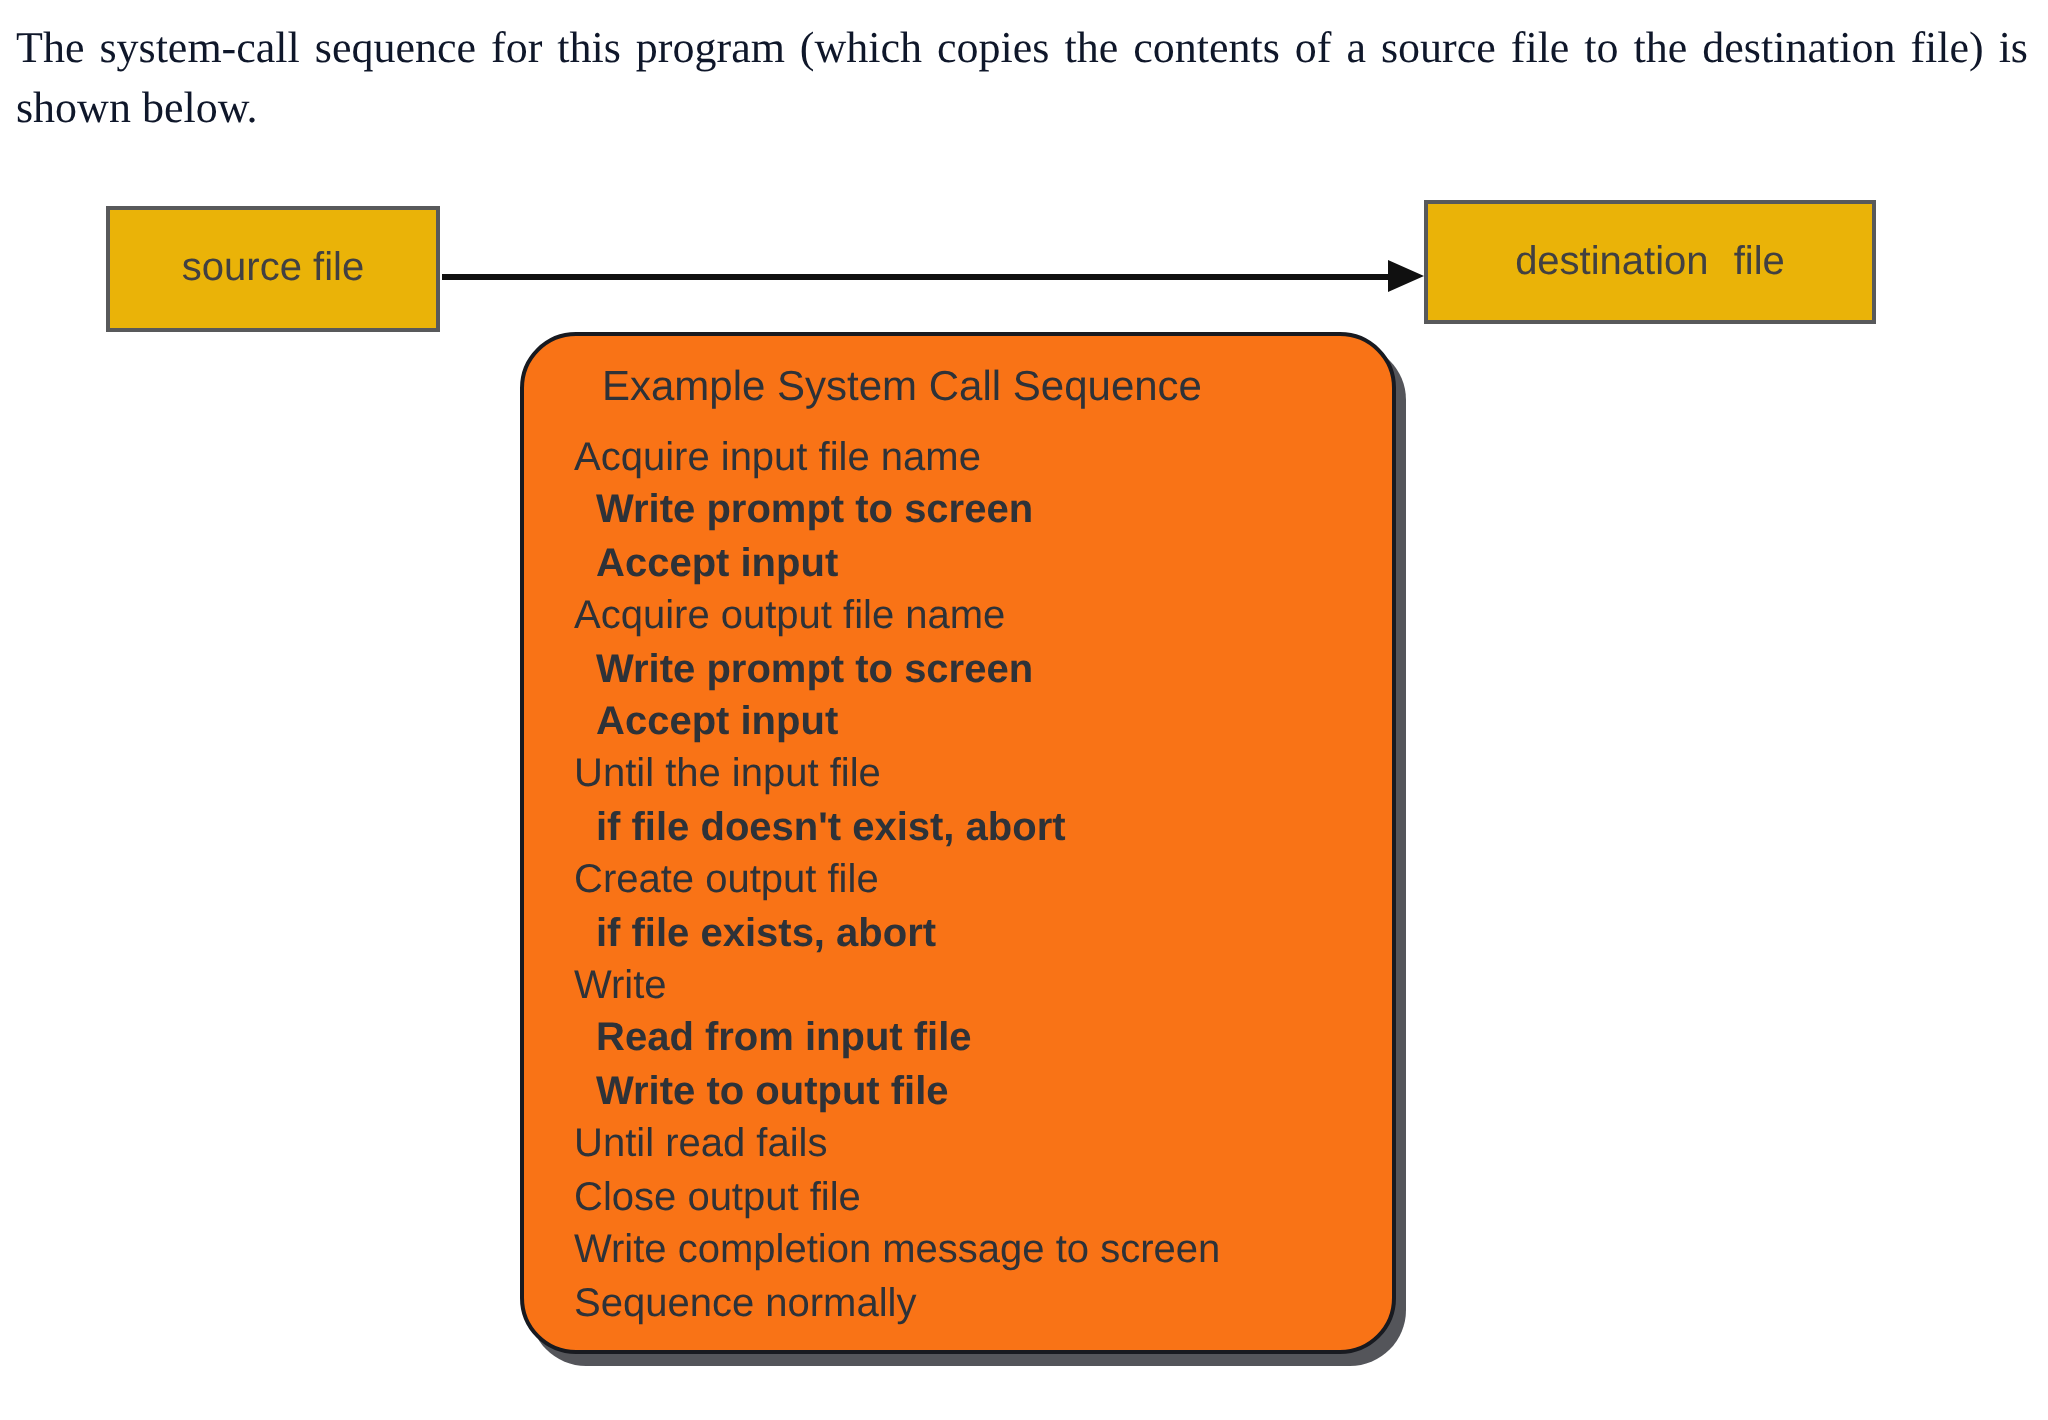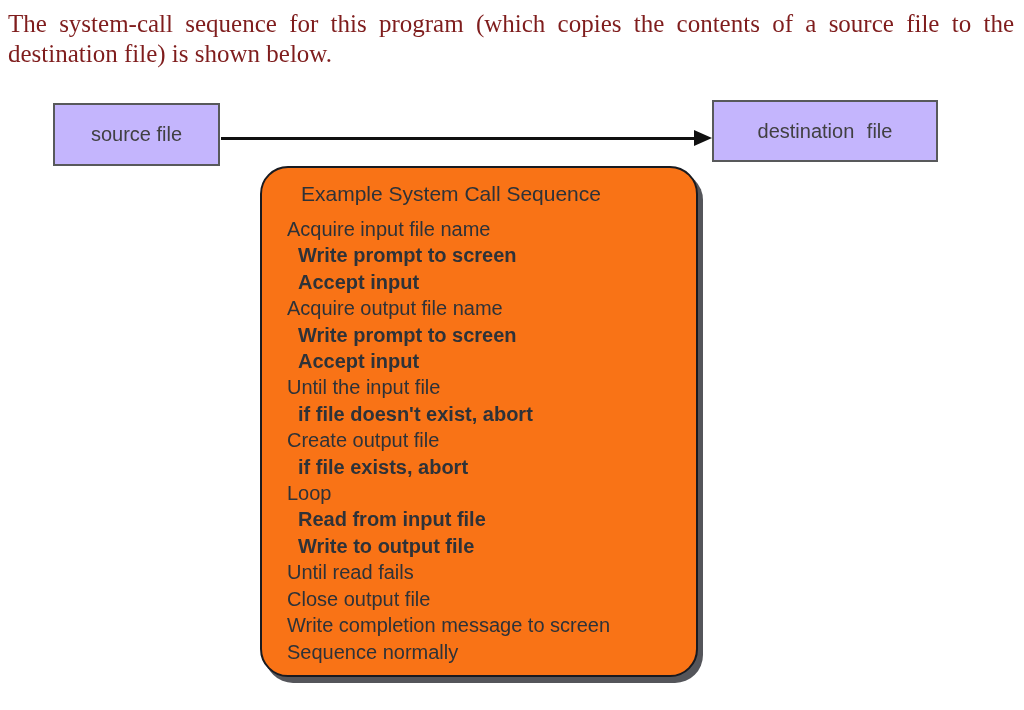--- a/index.html
+++ b/index.html
@@ -12,30 +12,30 @@
     overflow: hidden;
   }
 
   .intro {
     position: absolute;
     top: 9px;
     left: 8px;
     width: 1006px;
     margin: 0;
     font-family: "Liberation Serif", serif;
-    font-size: 25px;
+    font-size: 22px;
     line-height: 30px;
-    color: #7f1d1d;
+    color: #0f172a;
     text-align: justify;
   }
 
   .file-box {
     position: absolute;
     box-sizing: border-box;
-    background: #c4b5fd;
+    background: #eab308;
     border: 2px solid #58595b;
     display: flex;
     align-items: center;
     justify-content: center;
     font-size: 20px;
     color: #414042;
   }
   .file-box.source { left: 53px;  top: 103px; width: 167px; height: 63px; }
   .file-box.dest   { left: 712px; top: 100px; width: 226px; height: 62px; word-spacing: 7px; }
 
@@ -108,21 +108,21 @@
       <div class="step">Acquire input file name</div>
       <div class="step indent">Write prompt to screen</div>
       <div class="step indent">Accept input</div>
       <div class="step">Acquire output file name</div>
       <div class="step indent">Write prompt to screen</div>
       <div class="step indent">Accept input</div>
       <div class="step">Until the input file</div>
       <div class="step indent">if file doesn't exist, abort</div>
       <div class="step">Create output file</div>
       <div class="step indent">if file exists, abort</div>
-      <div class="step">Loop</div>
+      <div class="step">Write</div>
       <div class="step indent">Read from input file</div>
       <div class="step indent">Write to output file</div>
       <div class="step">Until read fails</div>
       <div class="step">Close output file</div>
       <div class="step">Write completion message to screen</div>
       <div class="step">Sequence normally</div>
     </div>
 </div>
 
 </body></html>

